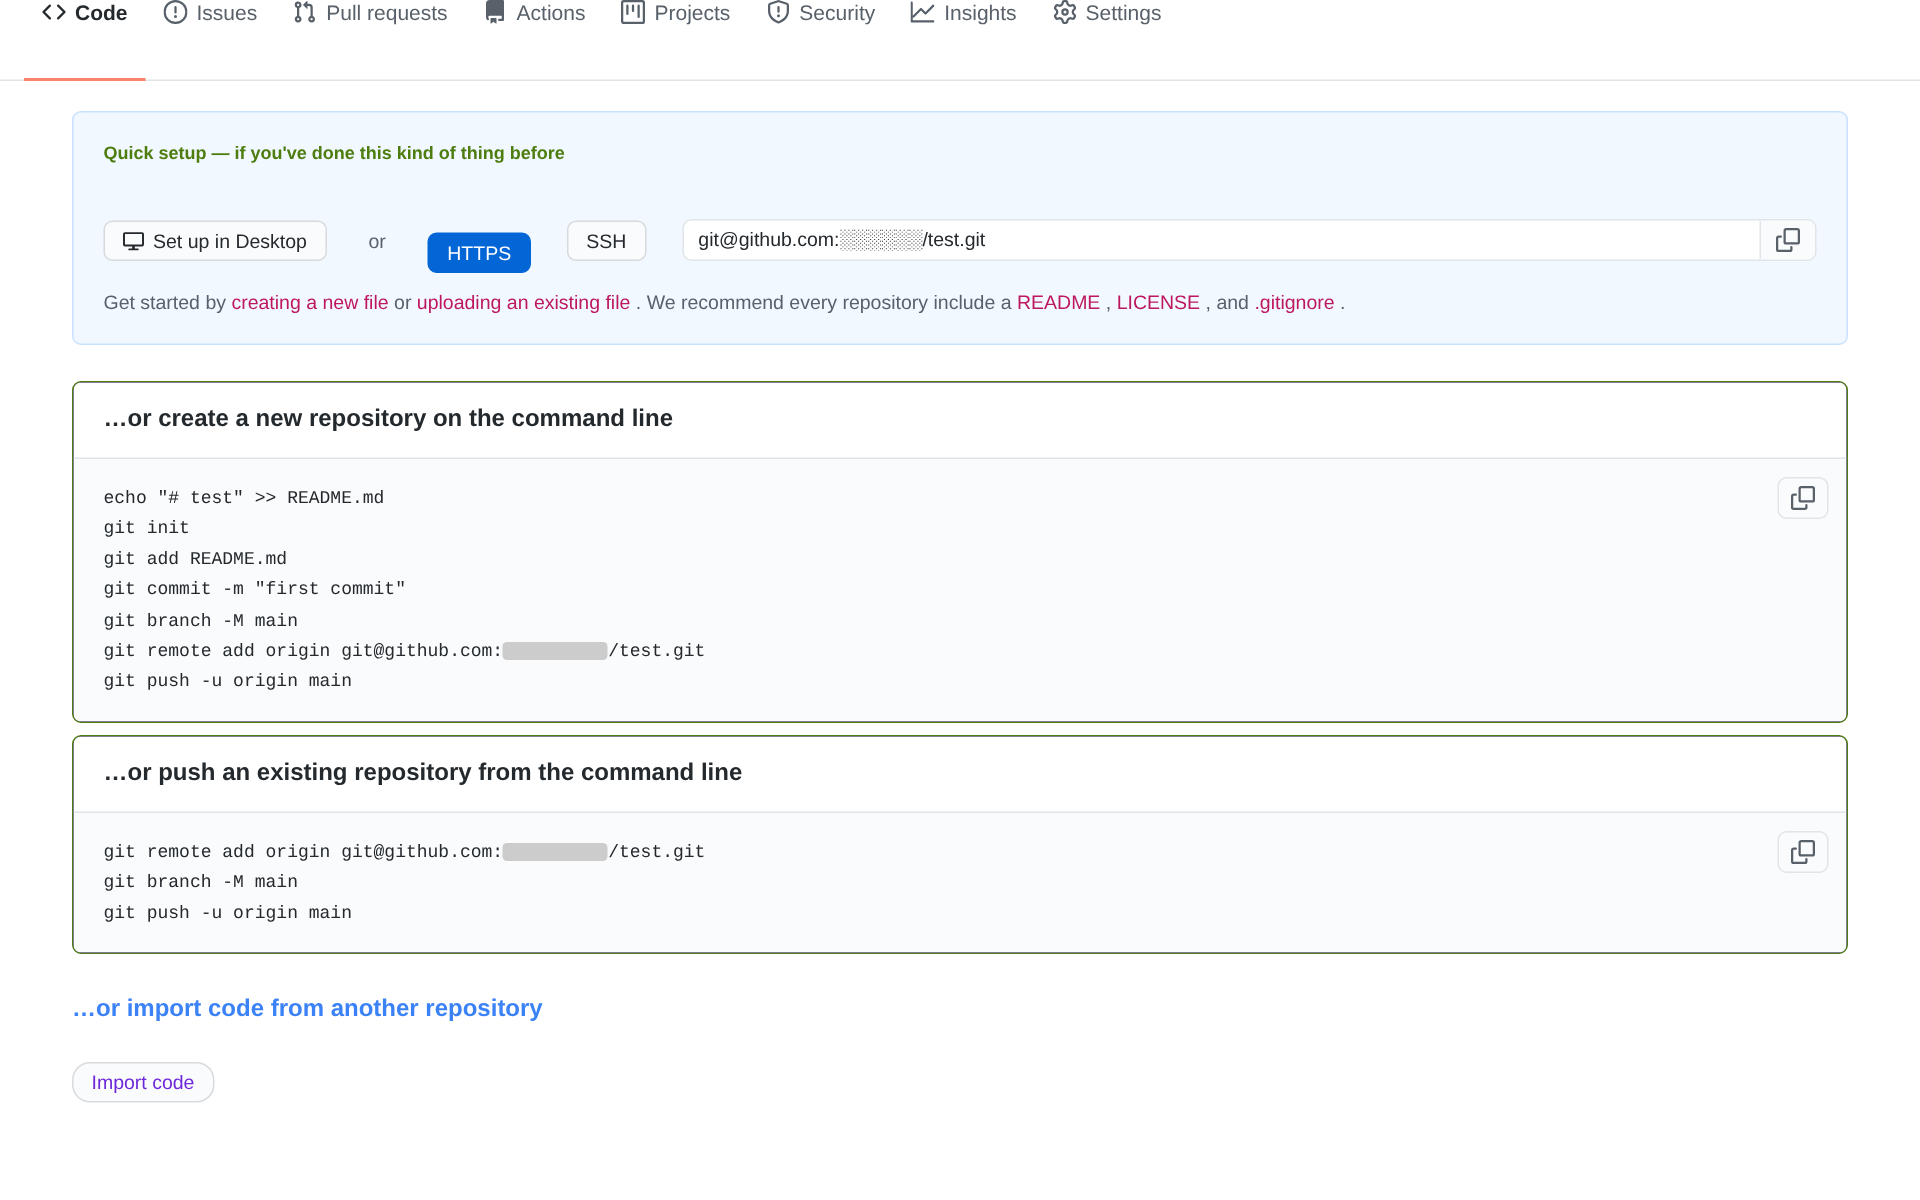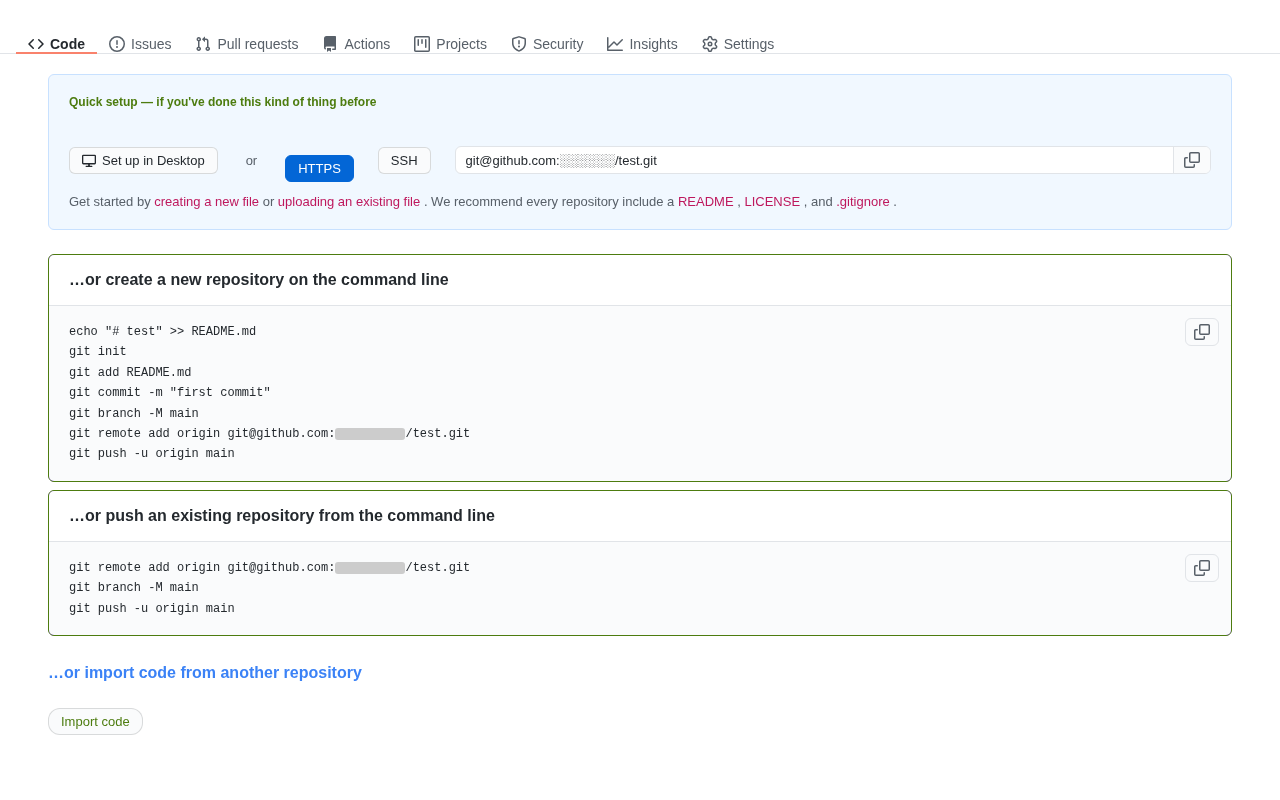--- a/index.html
+++ b/index.html
@@ -14,21 +14,21 @@
     .top-nav {
       display: flex;
       align-items: center;
       border-bottom: 1px solid #e1e4e8;
       padding: 0 16px;
       background: #fff;
       height: 54px;
     }
     .nav-item {
       display: flex;
-      align-items: flex-end;
+      align-items: flex-start;
       gap: 6px;
       padding: 0 12px;
       height: 54px;
       font-size: 14px;
       color: #586069;
       cursor: pointer;
       text-decoration: none;
       border-bottom: 2px solid transparent;
       white-space: nowrap;
     }
@@ -102,21 +102,21 @@
     }
     .proto-btn.active {
       background: #0366d6;
       color: #fff;
       border-color: #0366d6;
       margin-top: 17px;
     }
     .url-input-wrapper {
       flex: 1;
       display: flex;
-      align-items: center;
+      align-items: flex-start;
       border: 1px solid #e1e4e8;
       border-radius: 6px;
       background: #fff;
       overflow: hidden;
     }
     .url-input {
       flex: 1;
       padding: 5px 10px;
       border: none;
       outline: none;
@@ -197,21 +197,21 @@
       color: #586069;
       margin-bottom: 14px;
     }
     .import-btn {
       padding: 5px 12px;
       background: #fafbfc;
       border: 1px solid rgba(27,31,35,.15);
       border-radius: 12px;
       font-size: 13px;
       cursor: pointer;
-      color: #4d7c0f;
+      color: #6d28d9;
     }
 
     
     .protip {
       text-align: center;
       font-size: 13px;
       color: #586069;
       padding: 16px 0 4px;
       display: flex;
       align-items: center;

